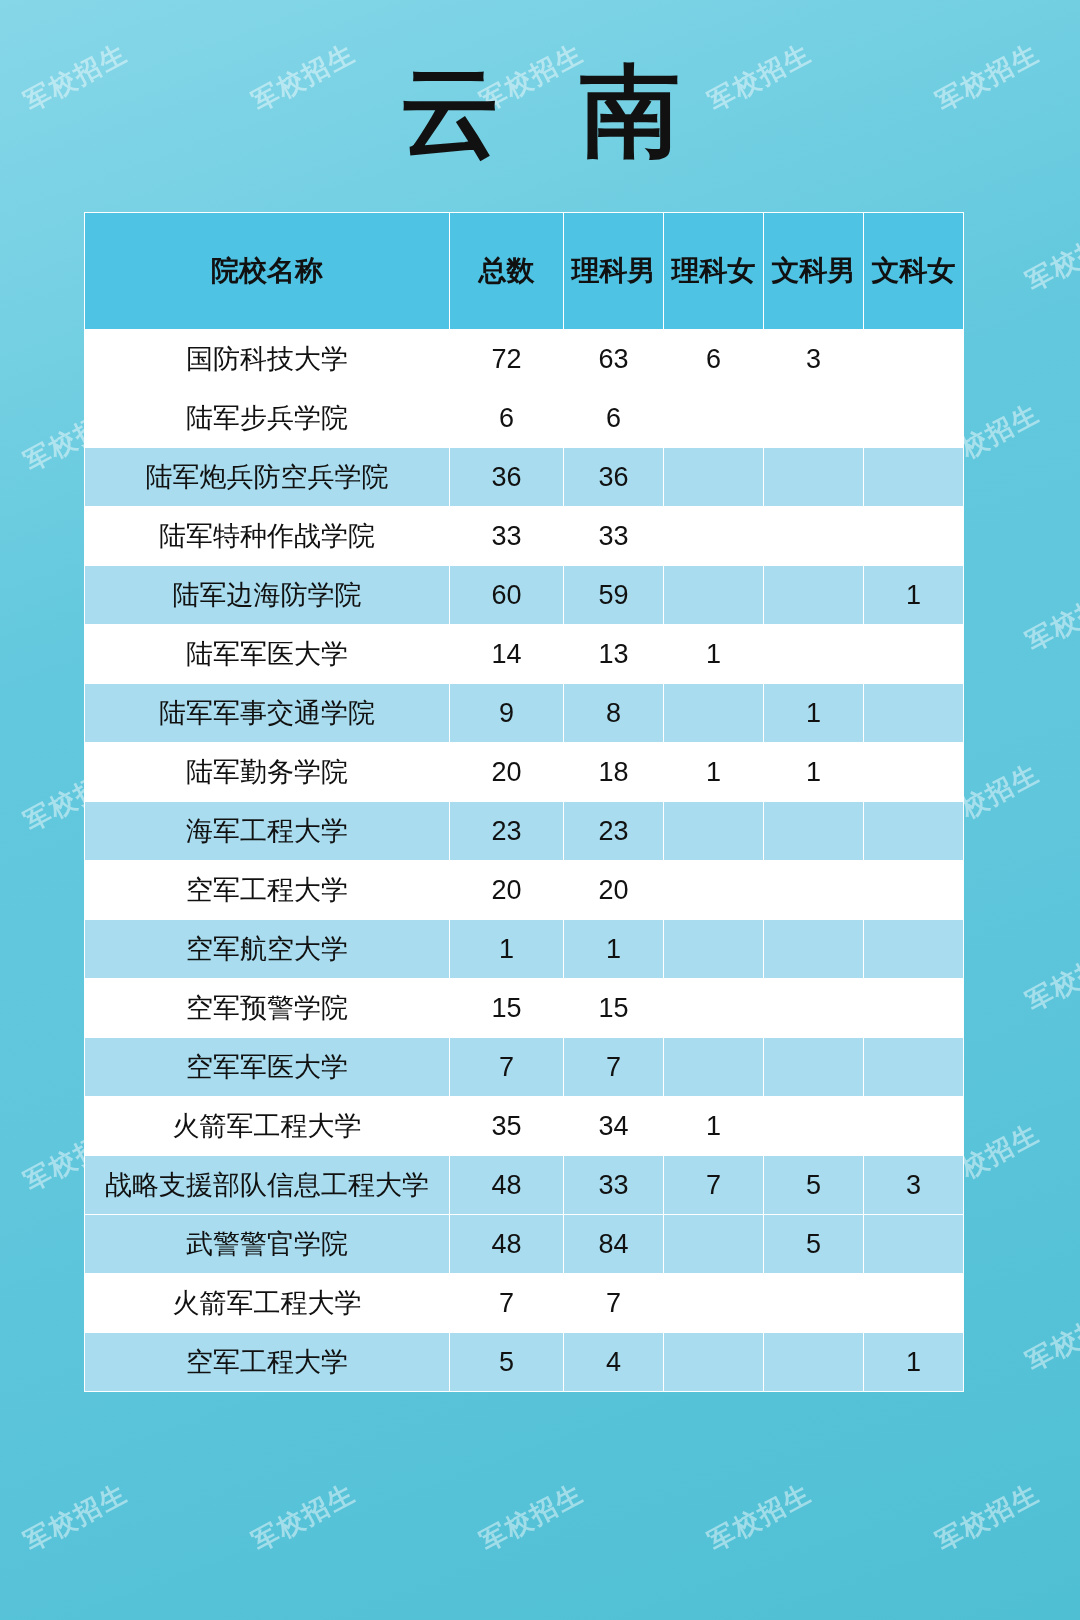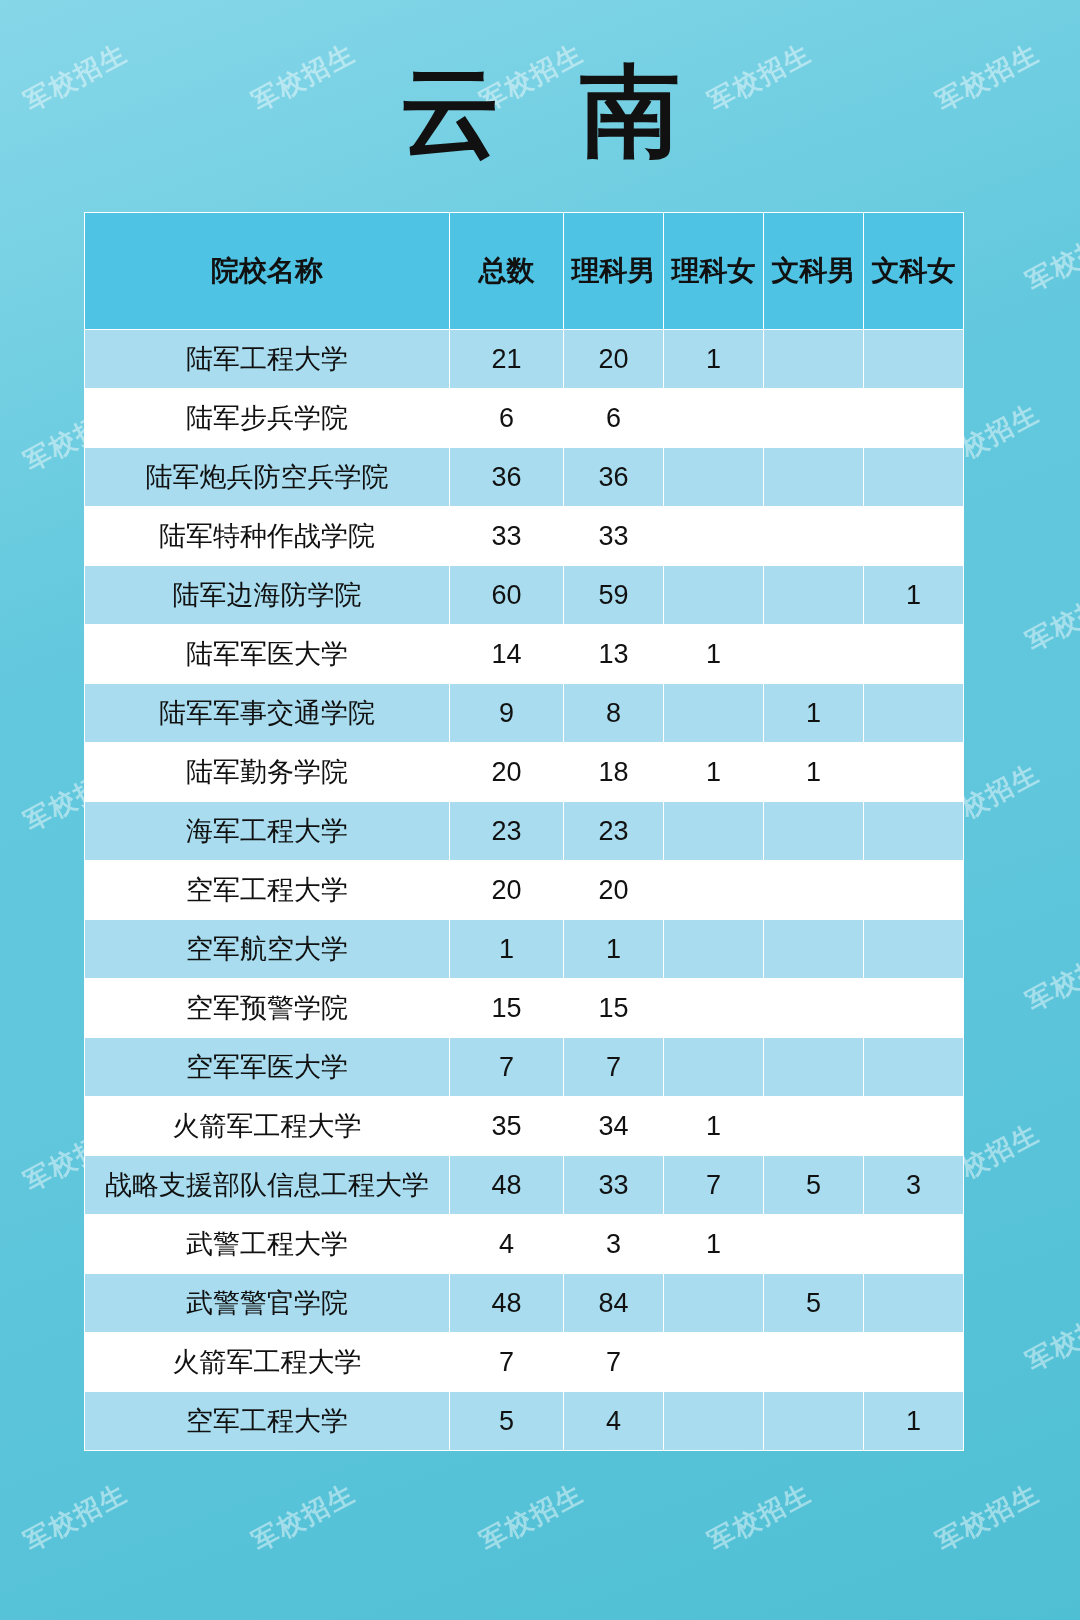--- a/index.html
+++ b/index.html
@@ -165,26 +165,26 @@
       <tr>
         <th class="school-name">院校名称</th>
         <th>总数</th>
         <th>理科男</th>
         <th>理科女</th>
         <th>文科男</th>
         <th>文科女</th>
       </tr>
     </thead>
     <tbody id="table-body">
-        <tr class="row-even">
-          <td class="school-name">陆军工程大学</td>
-          <td>21</td>
-          <td>20</td>
-          <td>1</td>
-          <td></td>
+        <tr class="row-odd">
+          <td class="school-name">国防科技大学</td>
+          <td>72</td>
+          <td>63</td>
+          <td>6</td>
+          <td>3</td>
           <td></td>
         </tr>
         <tr class="row-odd">
           <td class="school-name">陆军步兵学院</td>
           <td>6</td>
           <td>6</td>
           <td></td>
           <td></td>
           <td></td>
         </tr>
@@ -285,28 +285,20 @@
           <td></td>
         </tr>
         <tr class="row-even">
           <td class="school-name">战略支援部队信息工程大学</td>
           <td>48</td>
           <td>33</td>
           <td>7</td>
           <td>5</td>
           <td>3</td>
         </tr>
-        <tr class="row-odd">
-          <td class="school-name">武警工程大学</td>
-          <td>4</td>
-          <td>3</td>
-          <td>1</td>
-          <td></td>
-          <td></td>
-        </tr>
         <tr class="row-even">
           <td class="school-name">武警警官学院</td>
           <td>48</td>
           <td>84</td>
           <td></td>
           <td>5</td>
           <td></td>
         </tr>
         <tr class="row-odd">
           <td class="school-name">火箭军工程大学</td>

